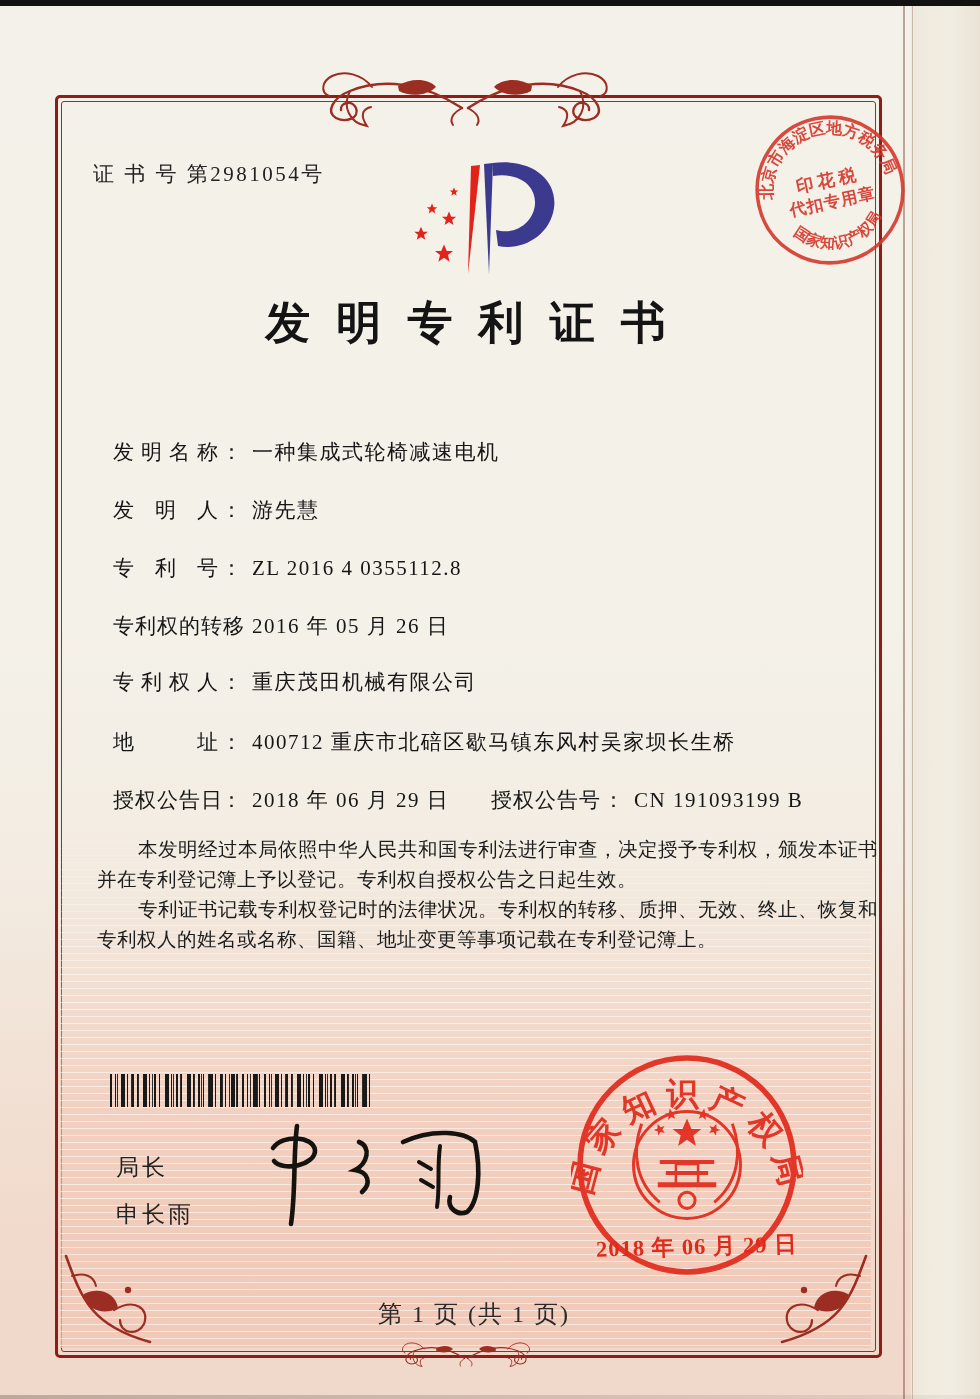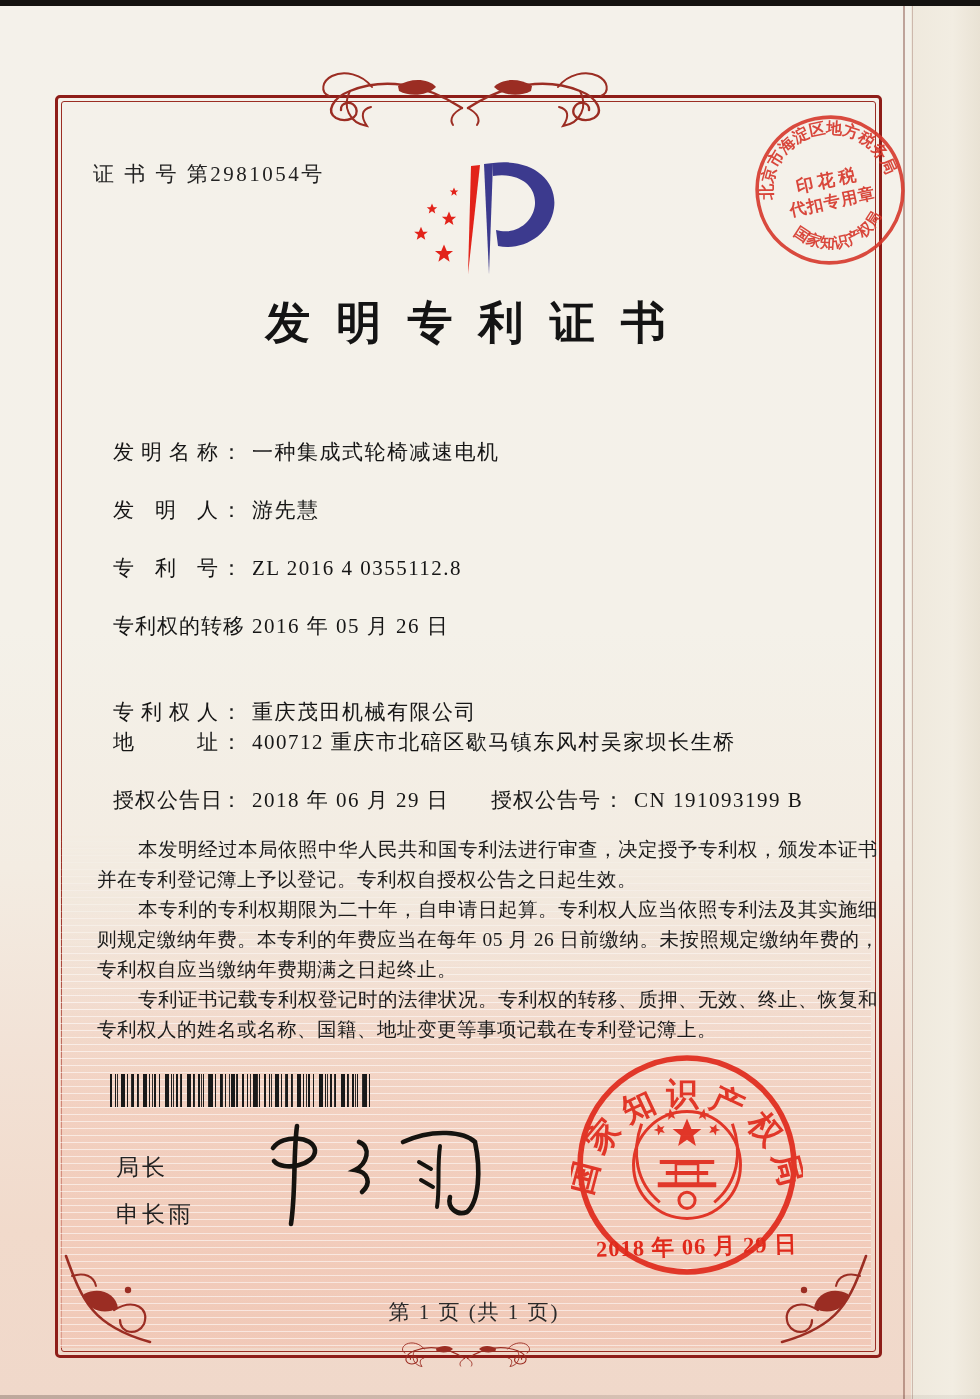--- a/index.html
+++ b/index.html
@@ -46,21 +46,21 @@
   .signer{position:absolute;left:116px;top:1144px;font-family:"Liberation Sans","DejaVu Sans",sans-serif;
           font-size:23px;font-weight:500;color:#222;letter-spacing:3px;line-height:47px;}
   .signature-svg{position:absolute;left:235px;top:1112px;}
   
   .seal-svg{position:absolute;left:571px;top:1049px;}
   .seal-date{position:absolute;left:596px;top:1231px;font-size:22.5px;font-weight:bold;color:#e02a1c;
              letter-spacing:1px;transform:rotate(-1.5deg);white-space:nowrap;}
   
   .tax-stamp{position:absolute;left:748px;top:108px;transform:rotate(-12deg);}
   
-  .footer{position:absolute;left:55px;top:1298px;width:838px;text-align:center;font-size:21px;letter-spacing:2px;color:#2a2a2a;}
+  .footer{position:absolute;left:55px;top:1298px;width:838px;text-align:center;font-size:24px;letter-spacing:2px;color:#2a2a2a;}
   
   .logo-svg{position:absolute;left:392px;top:150px;}
   text{font-family:"Liberation Serif","DejaVu Serif",serif;}
 </style>
 </head>
 <body>
 
 <div class="page">
 
   <div class="scan-top"></div>
@@ -150,36 +150,35 @@
   </div>
   <div class="field-row" style="top:496px">
     <span class="flabel">发明人</span><span class="fcolon">：</span><span class="fvalue">游先慧</span>
   </div>
   <div class="field-row" style="top:554px">
     <span class="flabel">专利号</span><span class="fcolon">：</span><span class="fvalue">ZL 2016 4 0355112.8</span>
   </div>
   <div class="field-row" style="top:612px">
     <span class="flabel">专利权的转移</span><span class="fcolon">：</span><span class="fvalue">2016 年 05 月 26 日</span>
   </div>
-  <div class="field-row" style="top:698px">
+  <div class="field-row" style="top:668px">
     <span class="flabel">专利权人</span><span class="fcolon">：</span><span class="fvalue">重庆茂田机械有限公司</span>
   </div>
   <div class="field-row" style="top:728px">
     <span class="flabel">地址</span><span class="fcolon">：</span><span class="fvalue">400712 重庆市北碚区歇马镇东风村吴家坝长生桥</span>
   </div>
   <div class="field-row" style="top:786px">
     <span class="flabel">授权公告日</span><span class="fcolon">：</span><span class="fvalue">2018 年 06 月 29 日</span>
     <span class="grant2">
       <span>授权公告号</span><span class="fcolon">：</span><span class="fvalue">CN 191093199 B</span>
     </span>
   </div>
 
   <div class="body-text">
     <p>本发明经过本局依照中华人民共和国专利法进行审查，决定授予专利权，颁发本证书并在专利登记簿上予以登记。专利权自授权公告之日起生效。</p>
-    <p>本专利的专利权期限为二十年，自申请日起算。专利权人应当依照专利法及其实施细则规定缴纳年费。本专利的年费应当在每年 05 月 26 日前缴纳。未按照规定缴纳年费的，专利权自应当缴纳年费期满之日起终止。</p>
     <p>专利证书记载专利权登记时的法律状况。专利权的转移、质押、无效、终止、恢复和专利权人的姓名或名称、国籍、地址变更等事项记载在专利登记簿上。</p>
   </div>
 
   <div class="barcode"></div>
 
   <div class="signer">
     <div>局长</div>
     <div>申长雨</div>
   </div>
 

